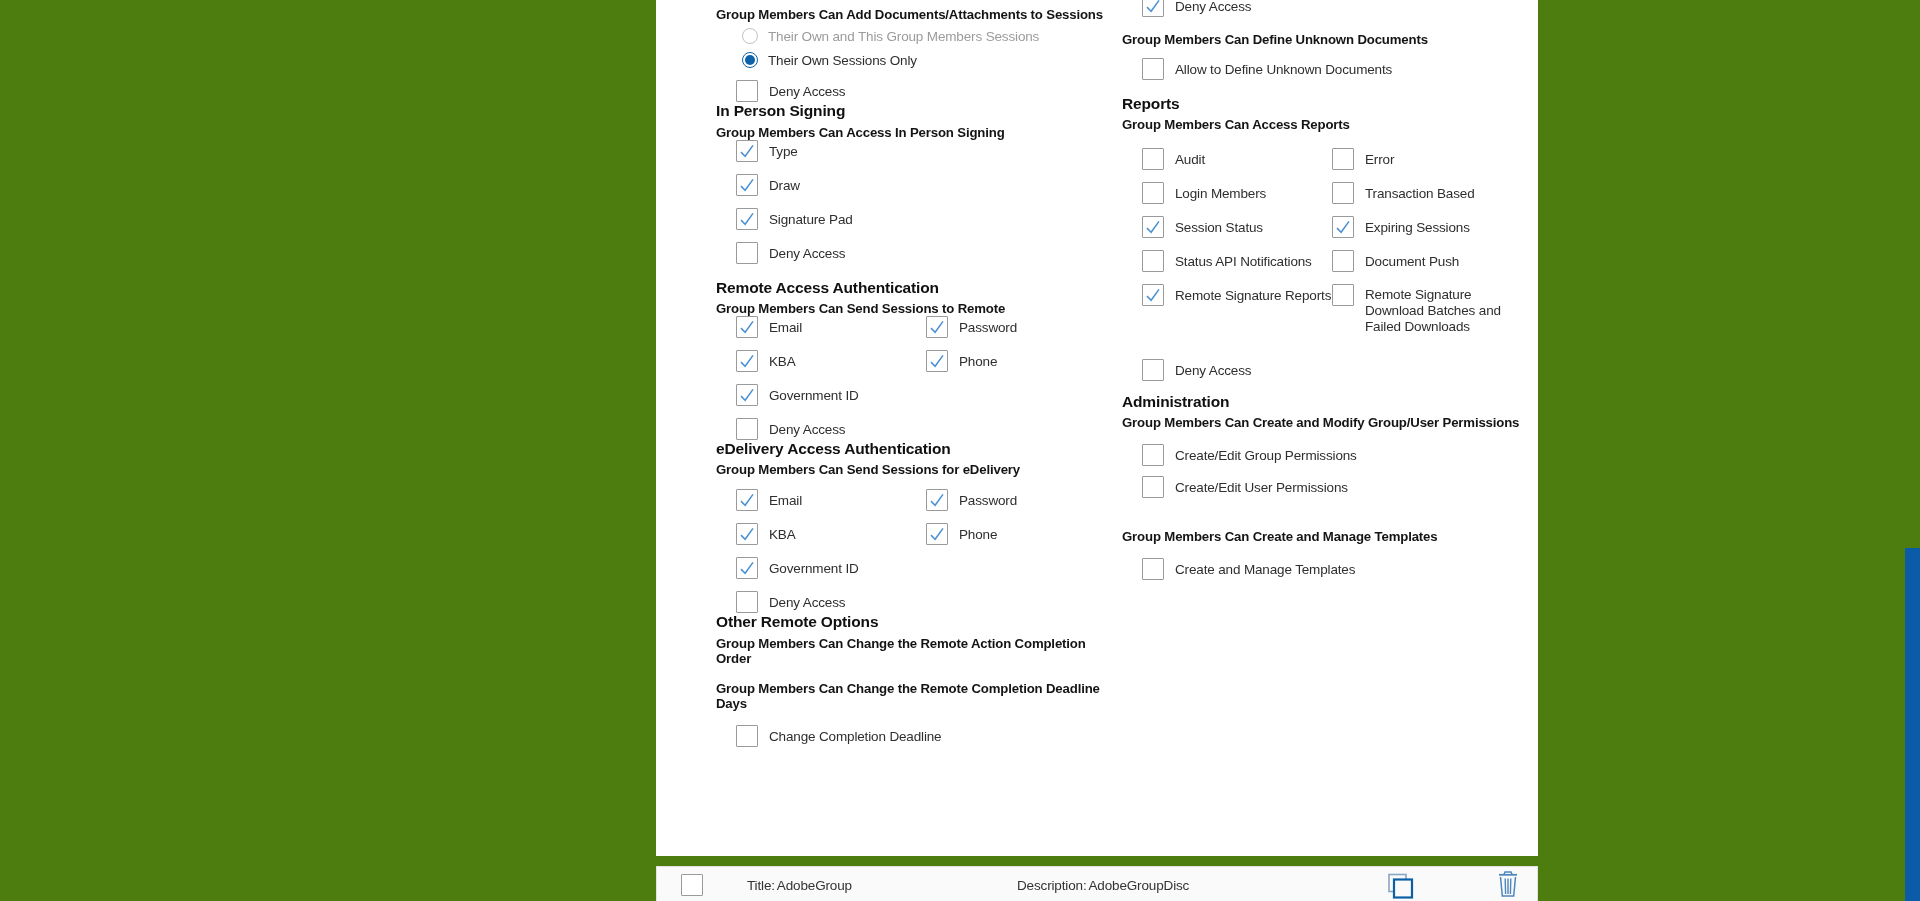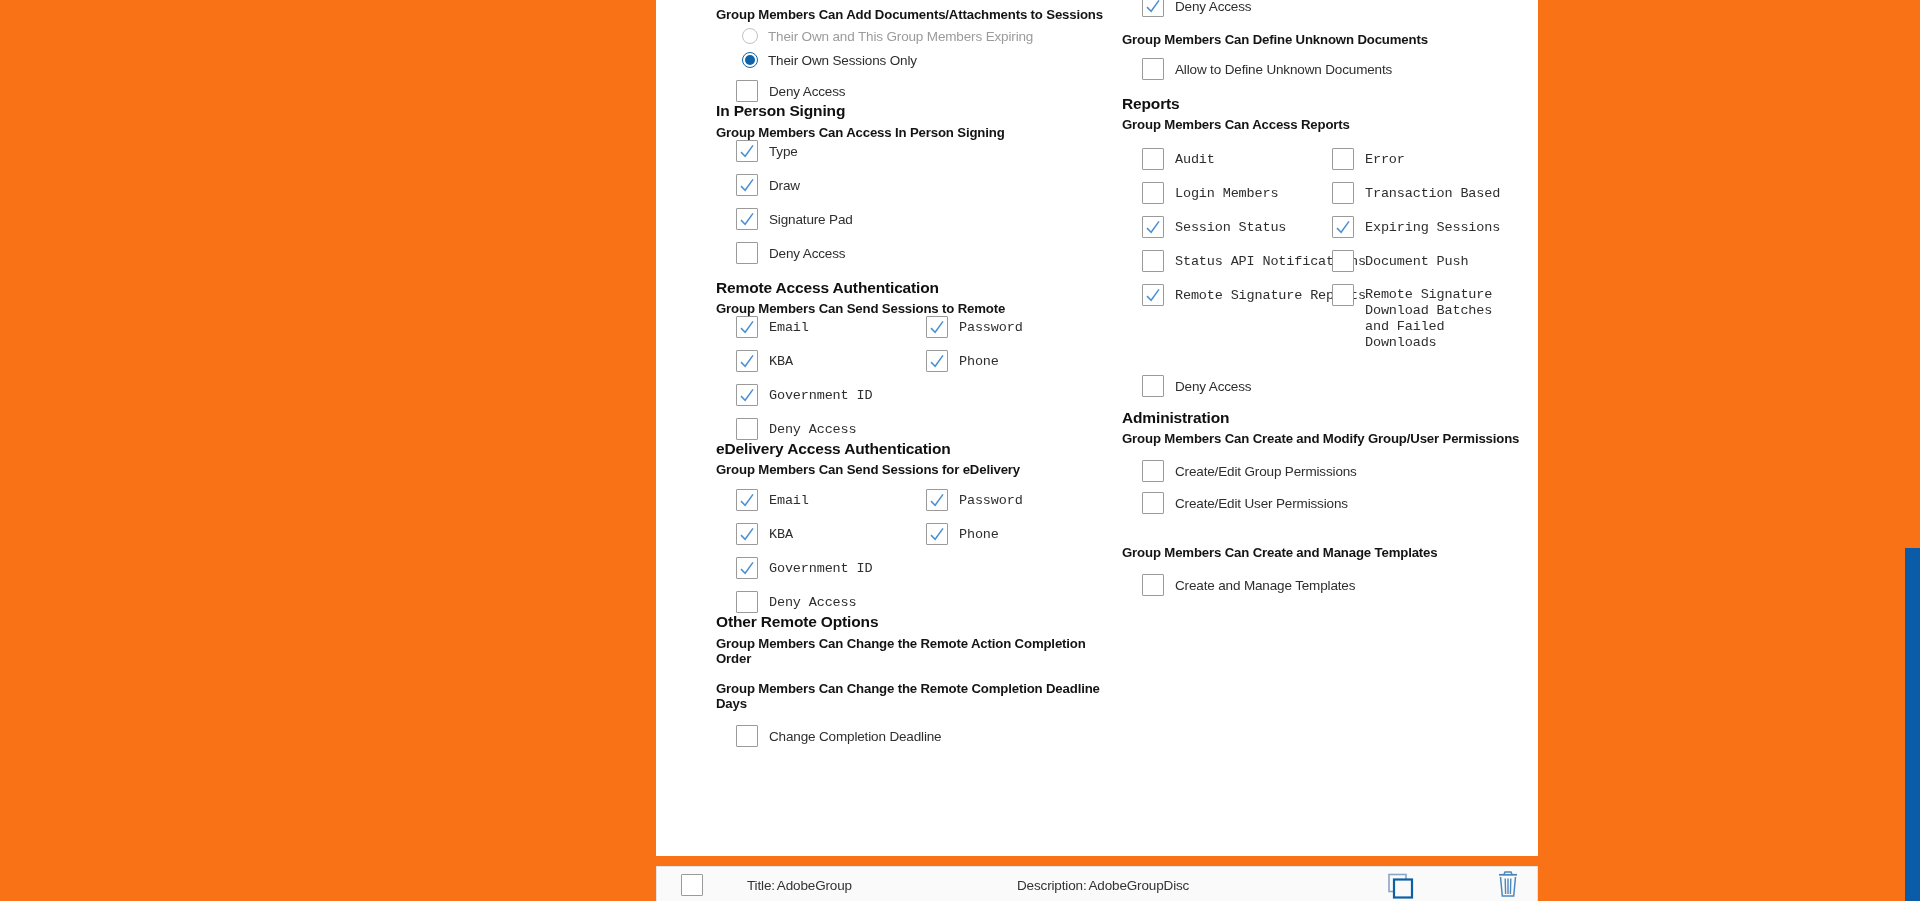--- a/index.html
+++ b/index.html
@@ -1,17 +1,17 @@
 <!DOCTYPE html>
 <html><head>
 <meta charset="utf-8">
 <style>
   html,body{margin:0;padding:0;}
   body{font-family:"Liberation Sans", sans-serif; letter-spacing:-0.15px;}
-  .page{position:relative;width:1920px;height:901px;background:#f97316;overflow:hidden;}
+  .page{position:relative;width:1920px;height:901px;background:#4d7c0f;overflow:hidden;}
 
   .panel{position:absolute;left:656px;top:0;width:882px;height:856px;background:#ffffff;}
   .leftcol{position:absolute;left:60px;top:0;width:402px;}
   .rightcol{position:absolute;left:466px;top:8px;width:410px;}
 
   .h3{font-size:15.5px;line-height:18px;font-weight:700;color:#101010;}
   .h4{font-size:13.2px;line-height:15px;font-weight:700;color:#141414;}
 
   .row{display:flex;align-items:center;height:22px;padding-left:20px;}
   .row.tall{height:auto;align-items:flex-start;}
@@ -24,21 +24,21 @@
 
   .rrow{display:flex;align-items:center;height:20px;padding-left:26px;margin-top:4px;}
   .radio{box-sizing:border-box;flex:none;width:16px;height:16px;border:1px solid #a9a9a9;border-radius:50%;background:#fff;position:relative;cursor:pointer;}
   .radio.on{border-color:#0e63a8;}
   .radio.on::after{content:"";position:absolute;inset:2px;border-radius:50%;background:#0e63a8;}
   .rlbl{margin-left:10px;font-size:13.5px;color:#2e2e2e;white-space:nowrap;}
   .rrow.dim .rlbl{color:#9b9b9b;}
   .rrow.dim .radio{border-color:#c2c2c2;}
 
   .grid{display:flex;padding-left:20px;}
-  .grid .row{padding-left:0;margin:0 0 12px 0;font-family:Liberation Mono, monospace;}
+  .grid .row{padding-left:0;margin:0 0 12px 0;}
   .grid .row:last-child{margin-bottom:0;}
   .gc1{display:flex;flex-direction:column;width:190px;}
   .gc2{display:flex;flex-direction:column;}
 
   .mtn13{margin-top:-13px;} .mt4{margin-top:4px;} .mt5{margin-top:5px;} .mt8{margin-top:8px;}
   .mt10{margin-top:10px;} .mt11{margin-top:11px;} .mt12{margin-top:12px;} .mt13{}
   .mt14{margin-top:14px;} .mt15{margin-top:15px;} .mt16{margin-top:16px;} .mt17{margin-top:31px;}
   .mt24{margin-top:24px;}
 
   .footer{position:absolute;left:656px;top:866px;width:882px;height:40px;box-sizing:border-box;background:#fafafa;border:1px solid #e2e2e2;}
@@ -56,21 +56,21 @@
 
 <div class="page">
   <div class="panel">
 
     <div class="leftcol">
 
       <div class="h4" style="margin-top:7px">Group Members Can Add Documents/Attachments to Sessions</div>
 
       <div class="rrow dim">
         <span class="radio"></span>
-        <span class="rlbl">Their Own and This Group Members Expiring</span>
+        <span class="rlbl">Their Own and This Group Members Sessions</span>
       </div>
       <div class="rrow">
         <span class="radio on"></span>
         <span class="rlbl">Their Own Sessions Only</span>
       </div>
 
       <div class="row mt10">
         <span class="cb">
             <svg class="tick" viewBox="0 0 24 24">
               <polyline points="4,13.5 9.5,19 20,4.5"></polyline>

